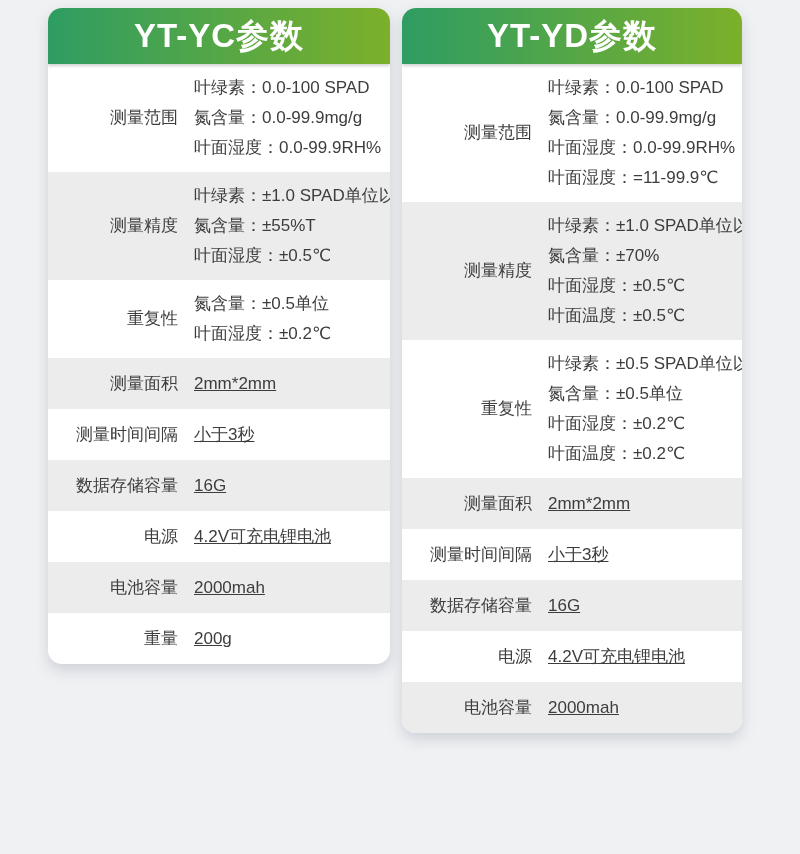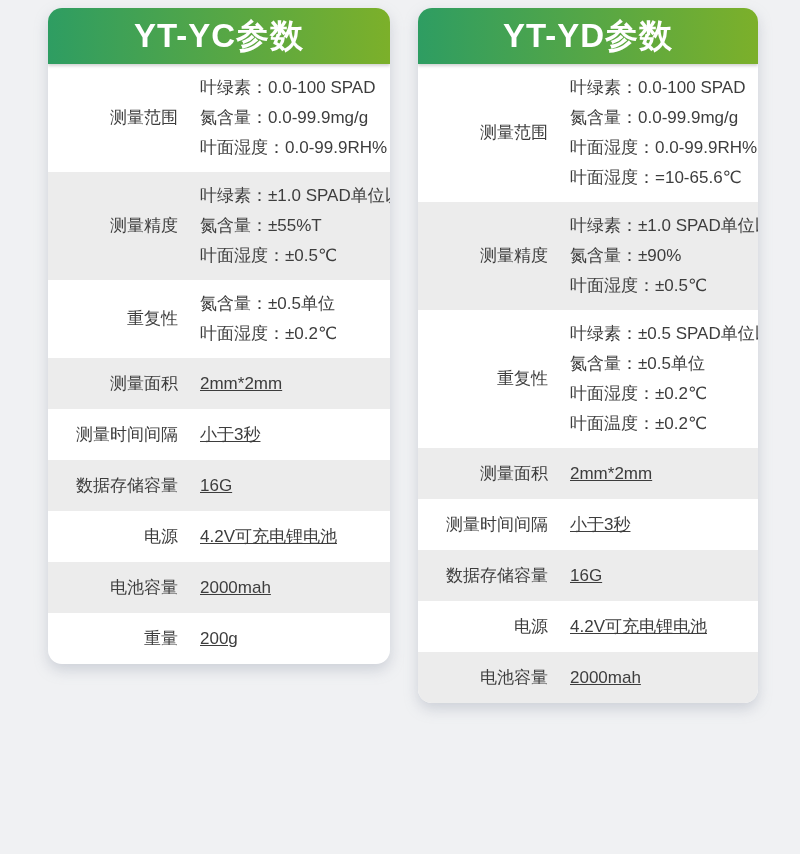--- a/index.html
+++ b/index.html
@@ -14,21 +14,21 @@
   *{margin:0;padding:0;box-sizing:border-box;}
   html,body{width:800px;height:854px;overflow:hidden;}
   body{
     background:var(--page-bg);
     font-family:"Liberation Sans","DejaVu Sans",sans-serif;
     color:var(--text);
   }
   .cards{
     display:flex;
     padding:8px 0 0 48px;
-    gap:28px;
+    gap:12px;
     align-items:flex-start;
   }
   .card{
     background:var(--card-bg);
     border-radius:14px;
     overflow:hidden;
     box-shadow:0 6px 14px rgba(140,150,165,0.35);
   }
   .card.left{width:342px;}
   .card.right{width:340px;}
@@ -56,21 +56,21 @@
   .label{
     width:130px;
     flex:0 0 130px;
     text-align:right;
     font-size:17px;
     font-weight:500;
     line-height:24px;
   }
   .value{
     flex:1;
-    margin-left:22px;
+    margin-left:16px;
     font-size:17px;
     padding-right:4px;
   }
   .line{line-height:30px; white-space:nowrap;}
   .single .line{line-height:24px;text-decoration:underline;}
   .suffix{font-size:17px;}
 </style>
 </head>
 <body>
 
@@ -151,30 +151,31 @@
 
   <div class="card right">
     <div class="card-header">YT-YD参数</div>
 
     <div class="row">
       <div class="label">测量范围</div>
       <div class="value">
         <div class="line"><span>叶绿素：0.0-100 SPAD</span><span class="suffix"></span></div>
         <div class="line"><span>氮含量：0.0-99.9mg/g</span><span class="suffix"></span></div>
         <div class="line"><span>叶面湿度：0.0-99.9RH%</span><span class="suffix"></span></div>
-        <div class="line"><span>叶面湿度：=10-65.6℃</span><span class="suffix"></span></div>
+        <div class="line"><span>叶面湿度：=11-99.9℃</span><span class="suffix"></span></div>
       </div>
     </div>
 
     <div class="row alt">
       <div class="label">测量精度</div>
       <div class="value">
         <div class="line"><span>叶绿素：±1.0 SPAD</span><span class="suffix">单位以内</span></div>
-        <div class="line"><span>氮含量：±90%</span><span class="suffix"></span></div>
+        <div class="line"><span>氮含量：±70%</span><span class="suffix"></span></div>
         <div class="line"><span>叶面湿度：±0.5℃</span><span class="suffix"></span></div>
+        <div class="line"><span>叶面温度：±0.5℃</span><span class="suffix"></span></div>
       </div>
     </div>
 
     <div class="row">
       <div class="label">重复性</div>
       <div class="value">
         <div class="line"><span>叶绿素：±0.5 SPAD</span><span class="suffix">单位以内</span></div>
         <div class="line"><span>氮含量：±0.5单位</span><span class="suffix"></span></div>
         <div class="line"><span>叶面湿度：±0.2℃</span><span class="suffix"></span></div>
         <div class="line"><span>叶面温度：±0.2℃</span><span class="suffix"></span></div>

